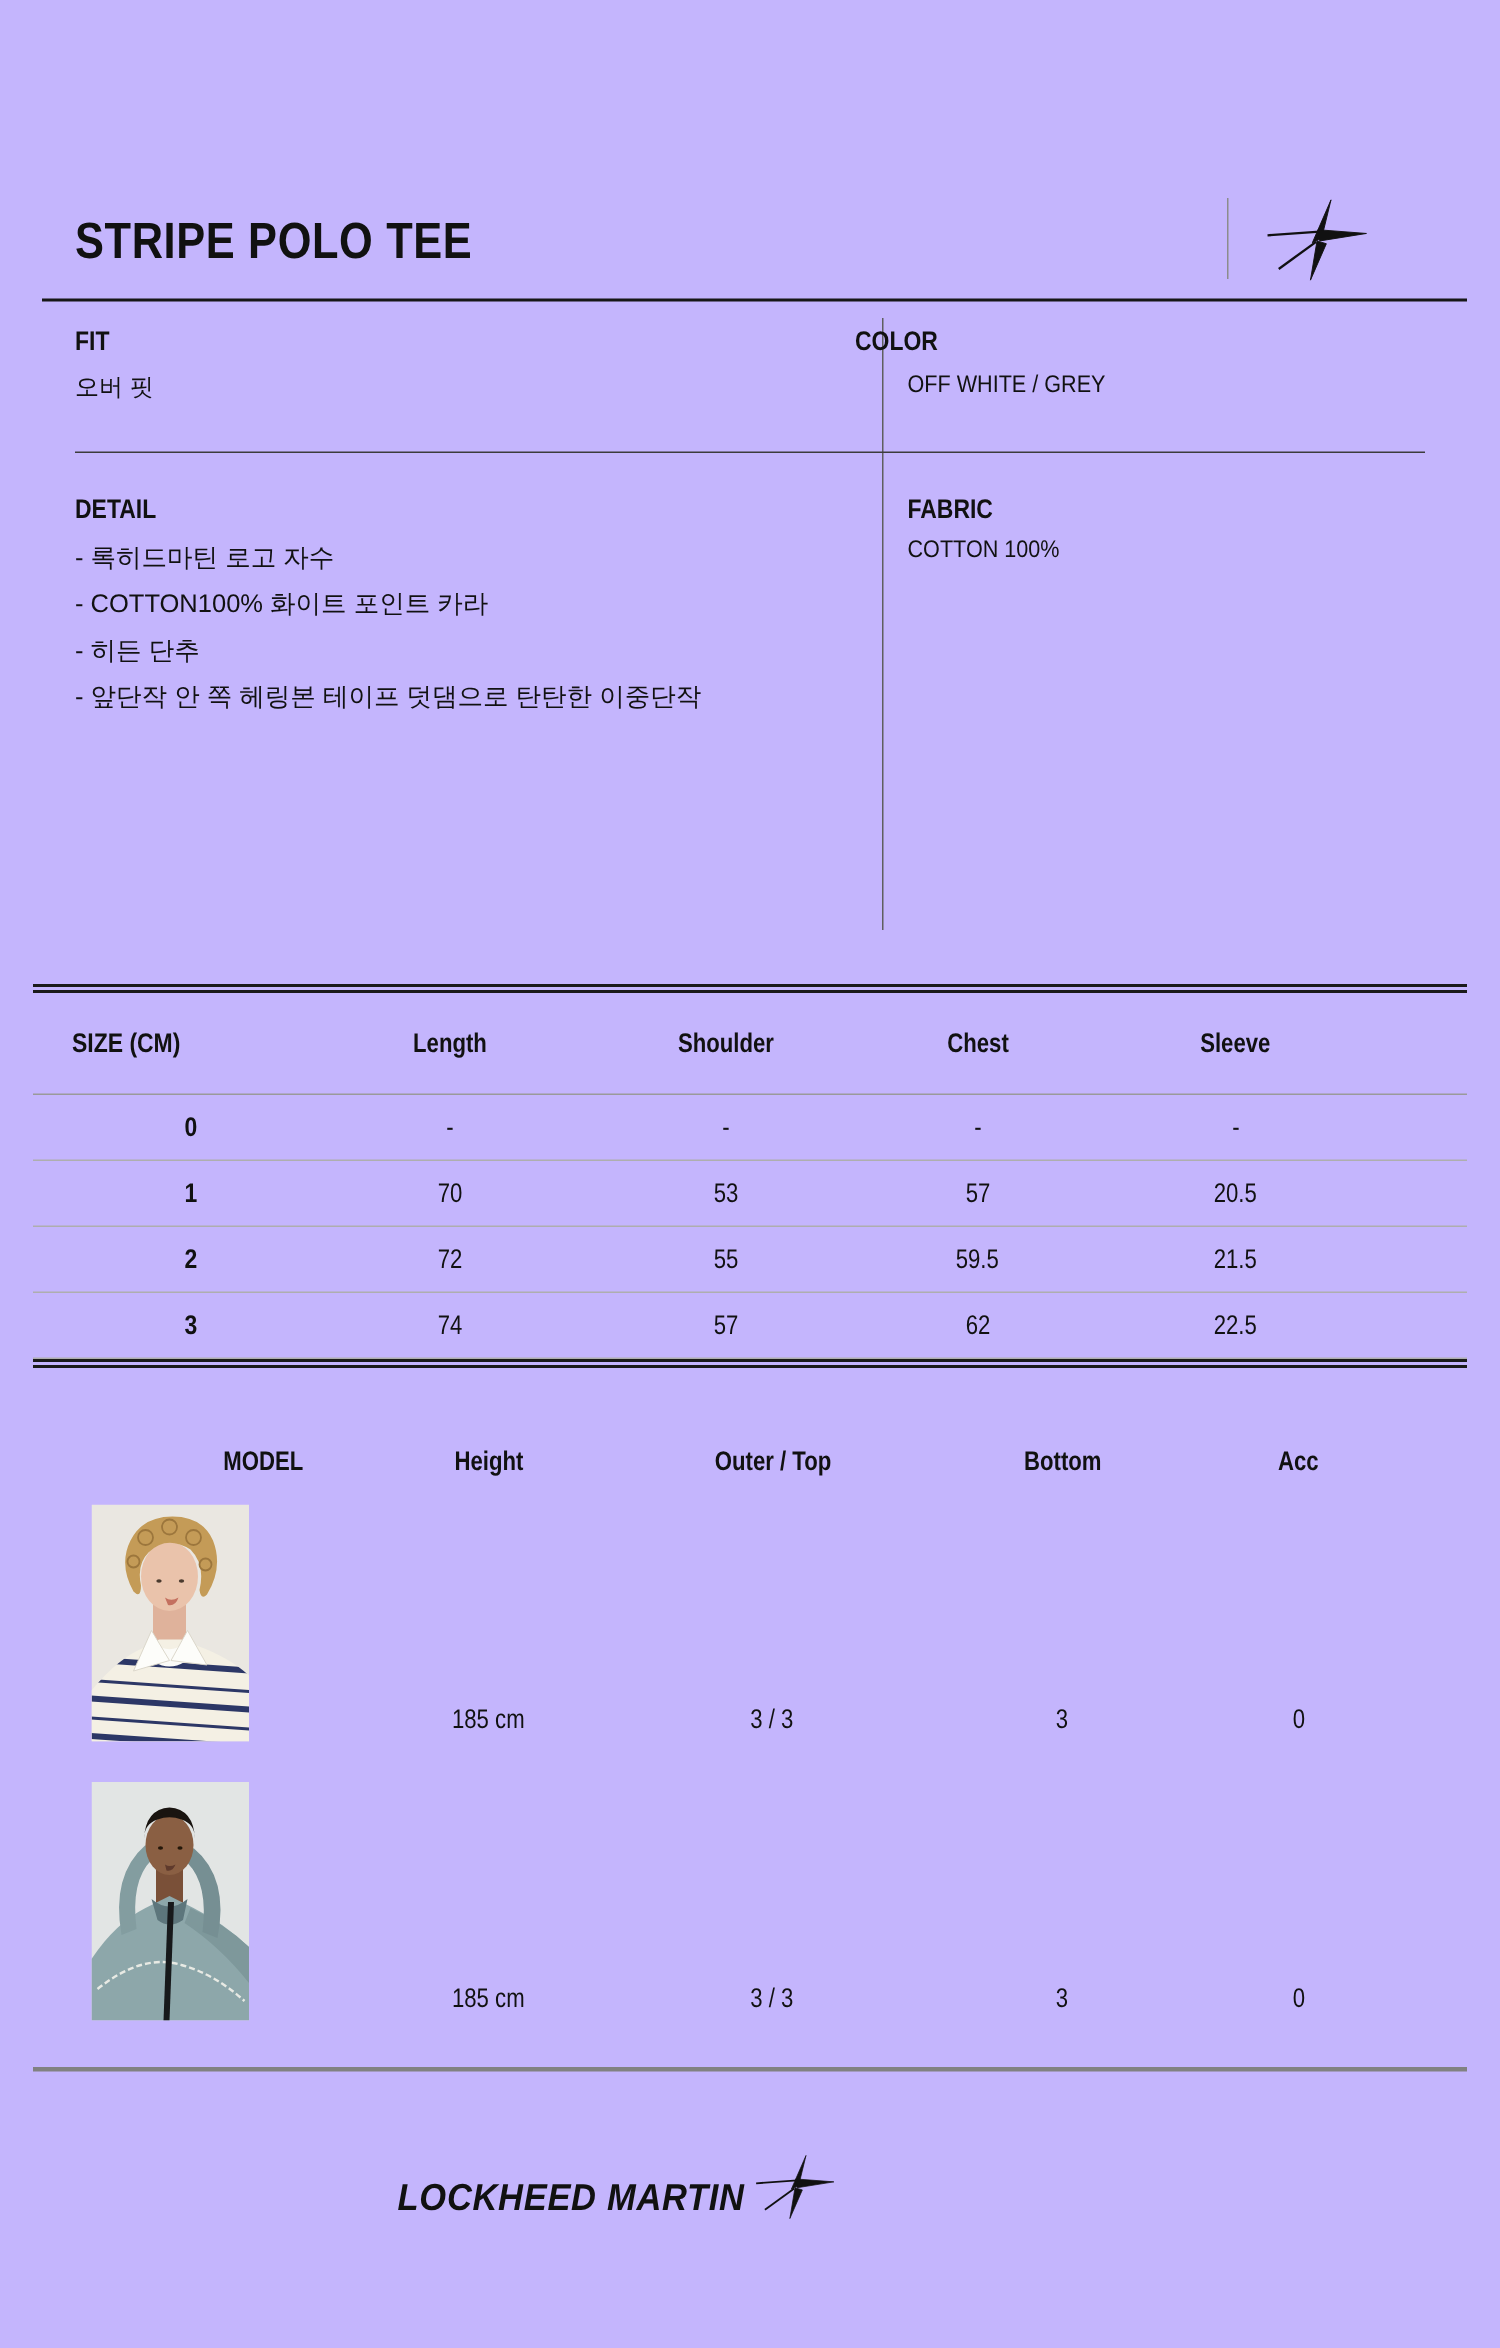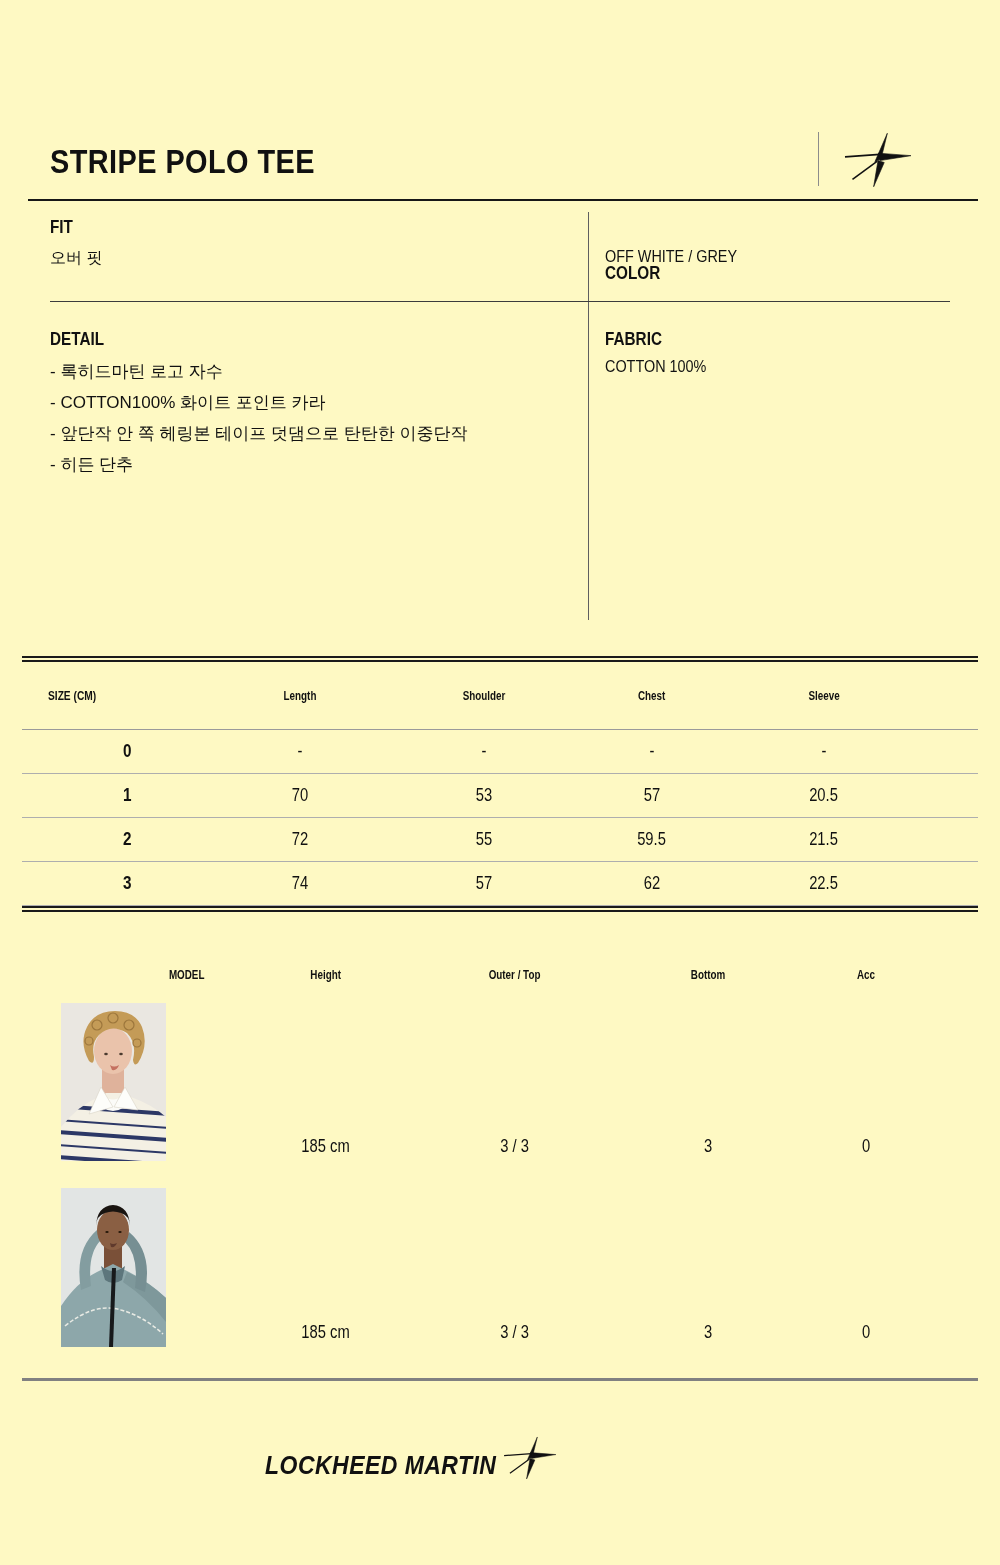--- a/index.html
+++ b/index.html
@@ -1,47 +1,47 @@
 <!DOCTYPE html>
 <html><head>
 <meta charset="utf-8">
 <style>
   * { margin:0; padding:0; box-sizing:border-box; }
   body { background:#ffffff; font-family:"Liberation Sans","DejaVu Sans",sans-serif; color:#111; }
-  .page { position:relative; width:1000px; height:1565px; background:#fef9c3; overflow:hidden; margin:0 auto;text-decoration:underline; }
+  .page { position:relative; width:1000px; height:1565px; background:#c4b5fd; overflow:hidden; margin:0 auto;text-decoration:underline; }
 
   .sqz { display:inline-block; transform:scaleX(0.82); transform-origin:center; white-space:nowrap; }
   .sqz-l { display:inline-block; transform:scaleX(0.85); transform-origin:left center; white-space:nowrap; }
 
   
   .title { position:absolute; left:50px; top:142px; font-size:34px; font-weight:700; letter-spacing:0.5px; }
   .hdr-vline { position:absolute; left:818px; top:132px; width:1px; height:54px; background:#8c8c8c; }
   .hdr-star { position:absolute; left:842px; top:132px; }
   .title-rule { position:absolute; left:28px; top:199px; width:950px; border-top:2px solid #171717; }
 
   
   .info-vdiv { position:absolute; left:588px; top:212px; height:408px; width:1px; background:#5f5f5f; }
   .info-hrule { position:absolute; left:50px; top:301px; width:900px; border-top:1px solid #3c3c3c; }
   .lbl { position:absolute; font-size:18px; font-weight:700; }
   .val { position:absolute; font-size:16px; font-weight:400; }
   .fit-lbl { left:50px; top:217px; } .fit-val { left:50px; top:248px; }
-  .color-lbl { left:605px; top:217px;margin-top:46px; } .color-val { left:605px; top:248px;text-align:right; }
+  .color-lbl { left:570px; top:217px; } .color-val { left:605px; top:248px;text-align:right; }
   .detail-lbl { left:50px; top:329px; }
   .detail-list { position:absolute; left:50px; top:356px; font-size:17px; line-height:31px; list-style:none; }
   .fabric-lbl { left:605px; top:329px; } .fabric-val { left:605px; top:358px; }
 
   
   .tbl { position:absolute; left:22px; width:956px; }
   .size-tbl { top:656px; }
   .dline { height:6px; border-top:2px solid #1a1a1a; border-bottom:2px solid #1a1a1a; }
   .size-grid { display:grid; grid-template-columns:186px 184px 184px 152px 192px 58px; align-items:center; }
   .size-head { height:68px; border-bottom:1px solid #9a9a9a; }
   .size-row { height:44px; border-bottom:1px solid #aeaeae; }
   .size-row:last-of-type { border-bottom:none; }
-  .th { font-size:12px; font-weight:700; text-align:center; }
+  .th { font-size:18px; font-weight:700; text-align:center; }
   .th-first, .td-first { text-align:left; padding-left:26px; }
   .td { font-size:18px; font-weight:400; text-align:center; }
   .td-first { font-weight:700; }
 
   .model-tbl { top:946px; }
   .model-grid { display:grid; grid-template-columns:186px 236px 142px 244px 72px 76px; }
   .model-head { height:57px; align-items:center; }
   .model-head .th-first { text-align:right; padding-left:24px; }
   .model-row { align-items:end; }
   .model-row .td { padding-bottom:4px; }
@@ -82,22 +82,22 @@
   <div class="info-vdiv"></div>
   <div class="lbl fit-lbl"><span class="sqz-l">FIT</span></div>
   <div class="val fit-val">오버 핏</div>
   <div class="lbl color-lbl"><span class="sqz-l">COLOR</span></div>
   <div class="val color-val"><span class="sqz-l" style="transform:scaleX(0.9)">OFF WHITE / GREY</span></div>
   <div class="info-hrule"></div>
   <div class="lbl detail-lbl"><span class="sqz-l">DETAIL</span></div>
   <ul class="detail-list">
     <li>- 록히드마틴 로고 자수</li>
     <li>- COTTON100% 화이트 포인트 카라</li>
+    <li>- 히든 단추</li>
     <li>- 앞단작 안 쪽 헤링본 테이프 덧댐으로 탄탄한 이중단작</li>
-    <li>- 히든 단추</li>
   </ul>
   <div class="lbl fabric-lbl"><span class="sqz-l">FABRIC</span></div>
   <div class="val fabric-val"><span class="sqz-l" style="transform:scaleX(0.9)">COTTON 100%</span></div>
 
   <div class="tbl size-tbl">
     <div class="dline"></div>
     <div class="size-grid size-head">
       <div class="th th-first"><span class="sqz-l">SIZE (CM)</span></div>
       <div class="th"><span class="sqz">Length</span></div>
       <div class="th"><span class="sqz">Shoulder</span></div>

